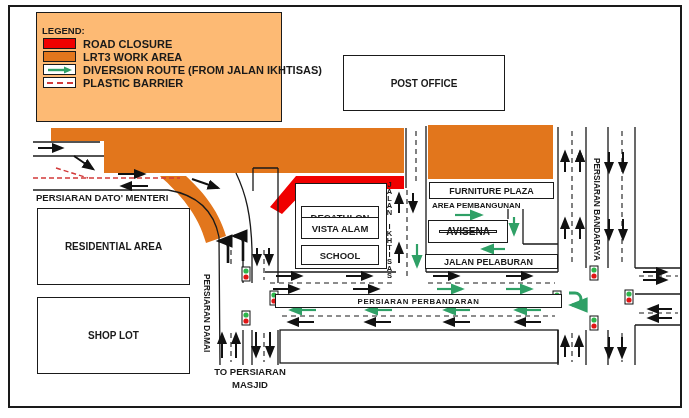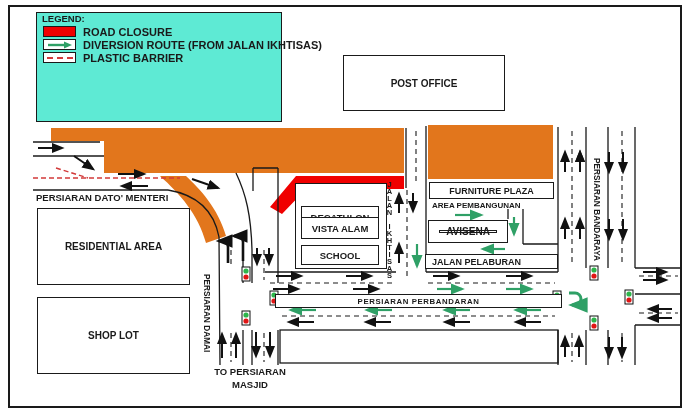--- a/index.html
+++ b/index.html
@@ -13,22 +13,22 @@
   .abs{position:absolute;box-sizing:border-box;}
   .bbox{background:#fff;border:1.6px solid #1a1a1a;display:flex;
         align-items:center;justify-content:center;font-weight:bold;
         text-align:center;}
   .lbl{font-weight:bold;white-space:nowrap;}
   .vlabel{font-weight:bold;writing-mode:vertical-rl;white-space:nowrap;
           display:flex;align-items:center;justify-content:center;}
   .upright{text-orientation:upright;letter-spacing:-2px;}
 
   
-  .legend{left:36px;top:12px;width:246px;height:110px;background:#5eead4;
-          border:1.6px solid #1a1a1a;padding:0 0 0 4px;}
+  .legend{left:36px;top:12px;width:246px;height:110px;background:#fdba74;
+          border:1.6px solid #1a1a1a;padding:12px 0 0 4px;}
   .legend-title{font-weight:bold;font-size:9.5px;margin:0 0 1px 1px;}
   .lrow{display:flex;align-items:center;height:13px;}
   .lrow.tall{height:24px;}
   .lsw{width:33px;height:11px;border:1.2px solid #1a1a1a;margin-left:2px;
        box-sizing:border-box;background:#fff;display:flex;align-items:center;
        justify-content:center;flex:none;}
   .lsw.red{background:#f00000;}
   .lsw.orange{background:#e2761c;}
   .lsw.tall2{height:22px;}
   .llbl{font-weight:bold;font-size:11px;margin-left:7px;white-space:nowrap;}
@@ -206,20 +206,24 @@
     </g>
   </svg>
 
   <div class="abs legend">
     <div class="legend-title">LEGEND:</div>
     <div class="lrow">
       <div class="lsw red"></div>
       <div class="llbl">ROAD CLOSURE</div>
     </div>
     <div class="lrow">
+      <div class="lsw orange"></div>
+      <div class="llbl">LRT3 WORK AREA</div>
+    </div>
+    <div class="lrow">
       <div class="lsw">
         <svg width="26" height="8">
             <path d="M1,4 H18" stroke="#2fa066" stroke-width="2.4"></path>
             <path d="M17,0.5 L25,4 L17,7.5 Z" fill="#2fa066"></path>
           </svg>
       </div>
       <div class="llbl">DIVERSION ROUTE (FROM JALAN IKHTISAS)</div>
     </div>
     <div class="lrow">
       <div class="lsw">
@@ -240,21 +244,21 @@
     <div class="abs bbox" style="left:5px;top:33px;width:78px;height:22px;font-size:9.5px;">VISTA ALAM</div>
     <div class="abs bbox" style="left:5px;top:61px;width:78px;height:20px;font-size:9.5px;">SCHOOL</div>
   </div>
 
   <div class="abs bbox" style="left:429px;top:182px;width:125px;height:17px;font-size:9px;">FURNITURE PLAZA</div>
 
   <div class="abs bbox" style="left:428px;top:220px;width:80px;height:23px;padding:10px;">
     <div class="bbox" style="width:100%;height:100%;font-size:10px;border-width:1.4px;">AVISENA</div>
   </div>
 
-  <div class="abs bbox" style="left:425px;top:254px;width:133px;height:15px;font-size:9px;justify-content:flex-start;padding-left:6px;">JALAN PELABURAN</div>
+  <div class="abs bbox" style="left:425px;top:254px;width:133px;height:15px;font-size:9px;justify-content:flex-start;padding-left:18px;">JALAN PELABURAN</div>
 
   <div class="abs bbox" style="left:275px;top:294px;width:287px;height:14px;font-size:7.8px;letter-spacing:0.6px;">PERSIARAN  PERBANDARAN</div>
 
   <div class="abs lbl" style="left:36px;top:192px;font-size:9.5px;">PERSIARAN DATO' MENTERI</div>
 
   <div class="abs lbl" style="left:432px;top:201px;font-size:8px;">AREA  PEMBANGUNAN</div>
 
   <div class="abs lbl" style="left:205px;top:366px;width:90px;font-size:9.5px;text-align:center;white-space:normal;line-height:1.35;">TO PERSIARAN MASJID</div>
 
   <div class="abs vlabel" style="left:200px;top:263px;height:100px;width:14px;font-size:8.3px;">PERSIARAN DAMAI</div>

